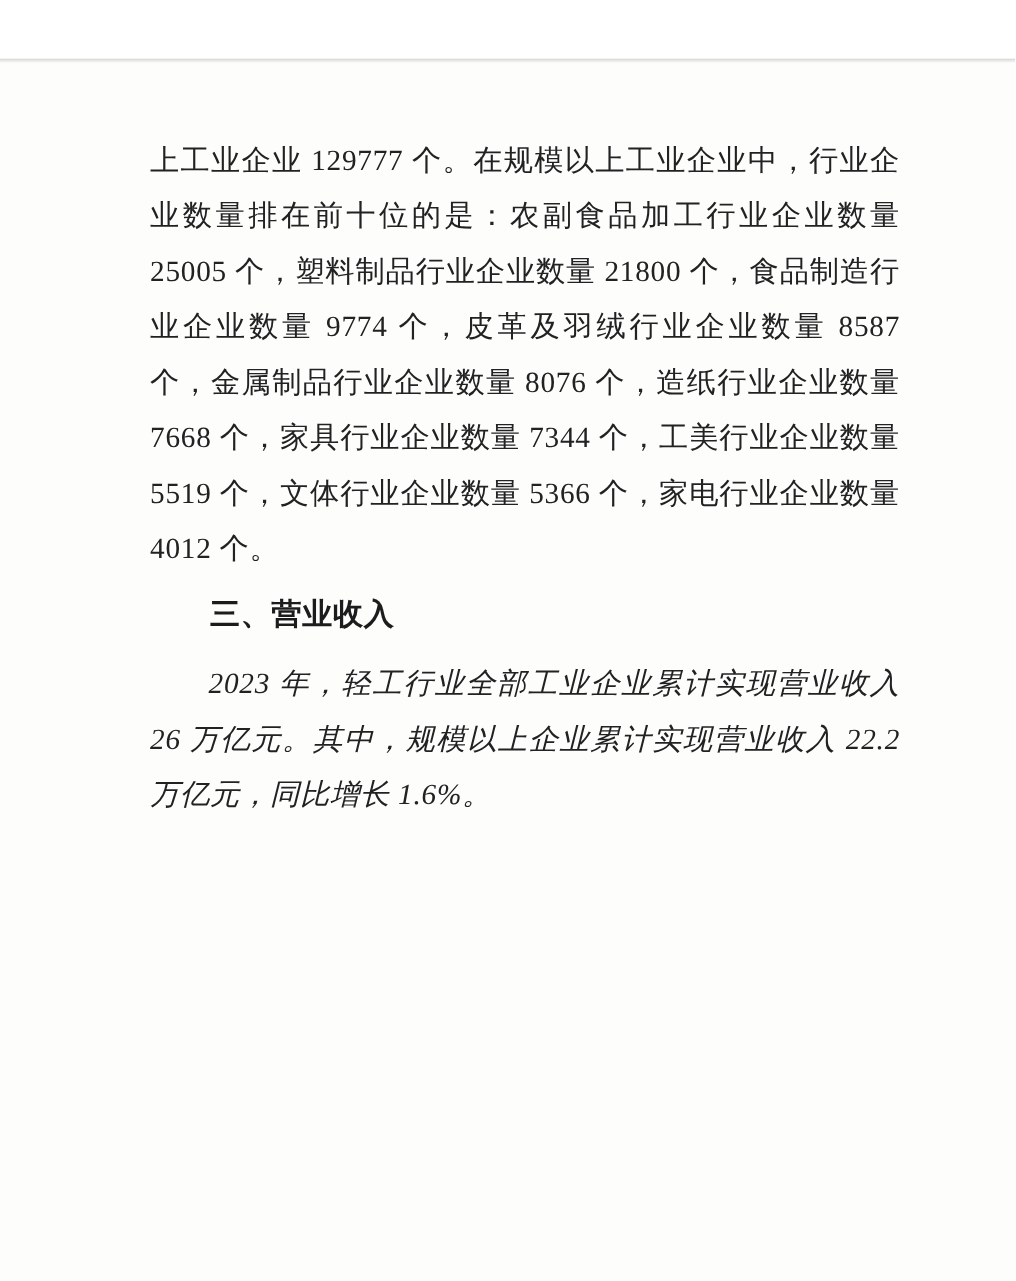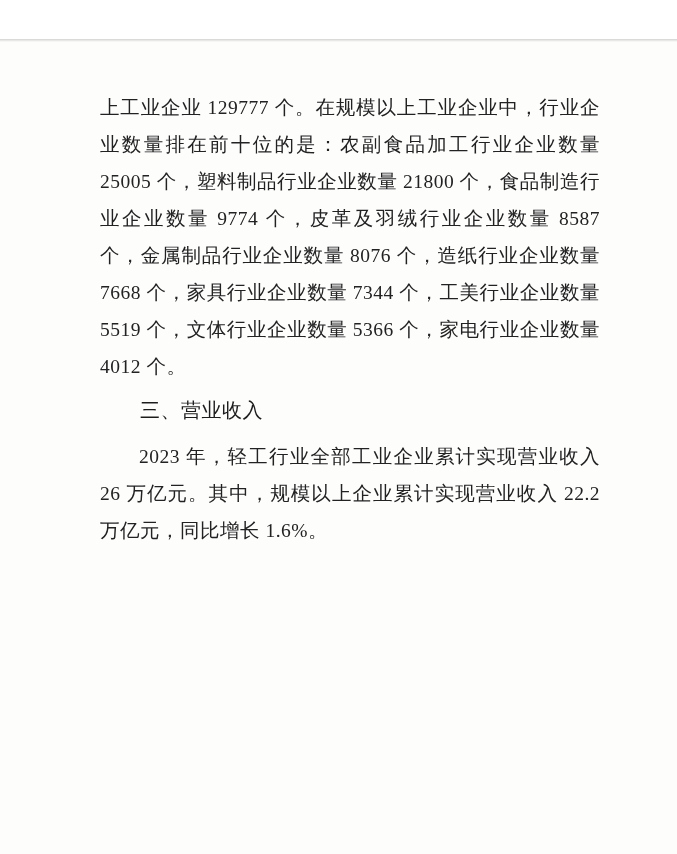--- a/index.html
+++ b/index.html
@@ -34,25 +34,26 @@
     font-size: 19.5px;
     line-height: 37px;
     text-align: justify;
     letter-spacing: 0.5px;
   }
   .content p {
     margin: 0;
   }
   .para-indent {
     text-indent: 2em;
+    font-style: italic;
   }
   .section-heading {
     margin: 7px 0 9px 0;
     font-size: 20px;
-    font-weight: normal;
+    font-weight: bold;
     line-height: 37px;
     text-indent: 2em;
     color: #1c1c1c;
   }
   .page-number {
     position: absolute;
     left: 0;
     right: 0;
     top: 835px;
     text-align: center;

